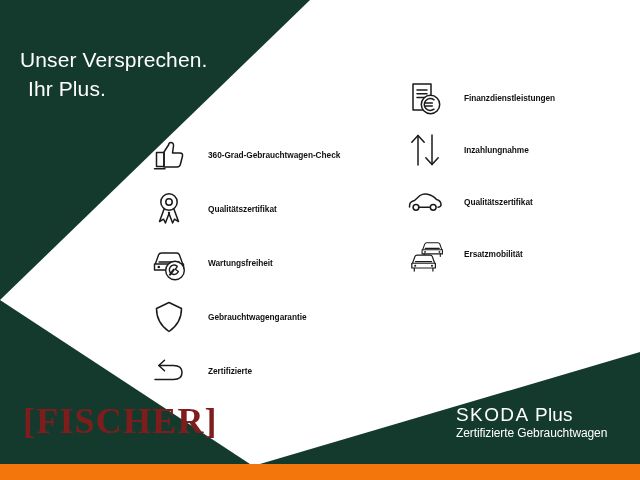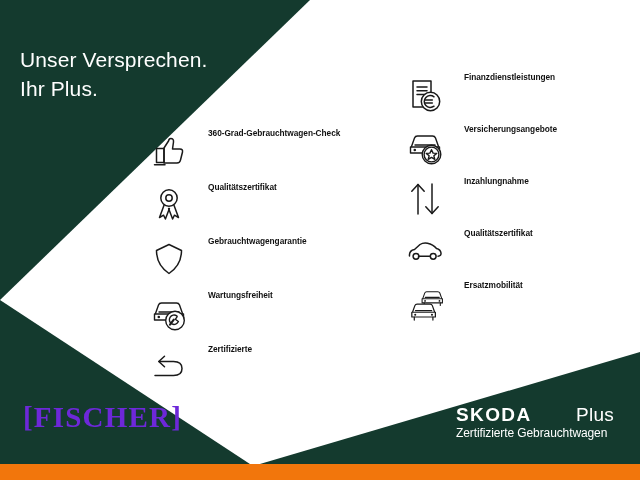--- a/index.html
+++ b/index.html
@@ -33,32 +33,32 @@
     position: absolute;
     left: 20px;
     top: 17px;
     color: #ffffff;
     font-size: 21px;
     font-weight: 400;
     line-height: 1.38;
     letter-spacing: 0.1px;
     white-space: pre-line;
   }
-  #headline .l2 { display: block; }
+  #headline .l2 { display: block; margin-left: 8px; }
 
   
   .col {
     position: absolute;
   }
   #col-left  { left: 146px; top: 128px; width: 230px; }
   #col-right { left: 402px; top: 72px;  width: 235px; }
 
   .feature {
     display: flex;
-    align-items: flex-start;
+    align-items: center;
     height: 52px;
     margin-bottom: 0px;
   }
   .feature .ico {
     width: 46px;
     min-width: 46px;
     height: 46px;
     display: flex;
     align-items: center;
     justify-content: center;
@@ -73,49 +73,48 @@
     white-space: nowrap;
   }
   #col-left .feature  { height: 54px; }
   #col-right .feature { height: 52px; }
 
   
   #dealer-logo {
     position: absolute;
     left: 23px;
     top: 403px;
-    color: #6d28d9;
+    color: #7f1d1d;
     font-family: "Liberation Serif", serif;
-    font-size: 29px;
+    font-size: 36px;
     font-weight: bold;
     letter-spacing: 1.2px;
     line-height: 1;
   }
 
   
   #brand {
     position: absolute;
     left: 456px;
     top: 405px;
     color: #ffffff;
     text-align: left;
   }
   #brand .brand-top {
     font-size: 19px;
     line-height: 1.08;
     white-space: nowrap;
   }
   #brand .brand-mark {
-    font-weight: bold;
+    font-weight: normal;
     letter-spacing: 1.4px;
   }
   #brand .brand-suffix {
     font-weight: 400;
     letter-spacing: 0.2px;
-    margin-left: 39px;
   }
   #brand .brand-sub {
     font-size: 12px;
     font-weight: 400;
     letter-spacing: -0.1px;
     line-height: 1.22;
     white-space: nowrap;
   }
 </style>
 </head>
@@ -151,29 +150,20 @@
     <div class="feature">
       <span class="ico">
         <svg viewBox="0 0 40 40" width="40" height="40" fill="none" stroke="#1A1A1A" stroke-width="1.5" stroke-linecap="round" stroke-linejoin="round">
           <circle cx="20" cy="13" r="8.2"></circle>
           <circle cx="20" cy="13" r="3.2"></circle>
           <path d="M15.2 19.8 L10.5 32.5 L14.6 30.2 L16.4 34 L20.4 23.5"></path>
           <path d="M24.8 19.8 L29.5 32.5 L25.4 30.2 L23.6 34 L19.6 23.5"></path>
         </svg>
       </span>
       <span class="lbl">Qualitätszertifikat</span>
-    </div>
-
-    <div class="feature">
-      <span class="ico">
-        <svg viewBox="0 0 40 40" width="40" height="40" fill="none" stroke="#1A1A1A" stroke-width="1.5" stroke-linecap="round" stroke-linejoin="round">
-          <path d="M20 5.5 L32.5 11.5 Q32.5 26 20 34.5 Q7.5 26 7.5 11.5 Z"></path>
-        </svg>
-      </span>
-      <span class="lbl">Gebrauchtwagengarantie</span>
     </div>
 
     <div class="feature">
       <span class="ico">
         <svg viewBox="0 0 40 40" width="40" height="40" fill="none" stroke="#1A1A1A" stroke-width="1.4" stroke-linecap="round" stroke-linejoin="round">
           <path d="M6.5 20.5 L9.5 12 Q10.2 10 12.5 10 L27.5 10 Q29.8 10 30.5 12 L33.5 20.5"></path>
           <path d="M5.5 21 L34.5 21 L34.5 27 L5.5 27 Z"></path>
           <line x1="10" y1="19" x2="30" y2="19"></line>
           <circle cx="9.8" cy="24" r="1.3" fill="#1A1A1A" stroke="none"></circle>
           <circle cx="30.2" cy="24" r="1.3" fill="#1A1A1A" stroke="none"></circle>
@@ -181,20 +171,29 @@
           <path d="M29.3 22.1 a4.7 4.7 0 1 0 1.6 5.6 l-3.1 -2.2 1.9 -2.6 z" transform="translate(-1.5,0.8)"></path>
           <path d="M24.8 26.6 L21 31.6" stroke-width="2.1"></path>
         </svg>
       </span>
       <span class="lbl">Wartungsfreiheit</span>
     </div>
 
     <div class="feature">
       <span class="ico">
         <svg viewBox="0 0 40 40" width="40" height="40" fill="none" stroke="#1A1A1A" stroke-width="1.5" stroke-linecap="round" stroke-linejoin="round">
+          <path d="M20 5.5 L32.5 11.5 Q32.5 26 20 34.5 Q7.5 26 7.5 11.5 Z"></path>
+        </svg>
+      </span>
+      <span class="lbl">Gebrauchtwagengarantie</span>
+    </div>
+
+    <div class="feature">
+      <span class="ico">
+        <svg viewBox="0 0 40 40" width="40" height="40" fill="none" stroke="#1A1A1A" stroke-width="1.5" stroke-linecap="round" stroke-linejoin="round">
           <path d="M6 28.5 L24.5 28.5 Q33 28.5 33 21.5 Q33 14.5 24.5 14.5 L10 14.5"></path>
           <polyline points="15.5,9.2 9.8,14.5 15.5,19.8"></polyline>
         </svg>
       </span>
       <span class="lbl">Zertifizierte</span>
     </div>
 
   </div>
 
   <div class="col" id="col-right">
@@ -208,35 +207,20 @@
           <line x1="12" y1="19.6" x2="22" y2="19.6"></line>
           <circle cx="25.5" cy="26.5" r="9.2" fill="#FFFFFF"></circle>
           <path d="M29 21.8 A6 6 0 1 0 29 31.2"></path>
           <line x1="20.3" y1="25" x2="27.3" y2="25"></line>
           <line x1="20.3" y1="28" x2="27.3" y2="28"></line>
         </svg>
       </span>
       <span class="lbl">Finanzdienstleistungen</span>
     </div>
 
-    <div class="feature">
-      <span class="ico">
-        <svg viewBox="0 0 40 40" width="40" height="40" fill="none" stroke="#1A1A1A" stroke-width="1.4" stroke-linecap="round" stroke-linejoin="round">
-          <path d="M6.5 19.5 L9.5 11 Q10.2 9 12.5 9 L27.5 9 Q29.8 9 30.5 11 L33.5 19.5"></path>
-          <path d="M5.5 20 L34.5 20 L34.5 26 L5.5 26 Z"></path>
-          <line x1="10" y1="18" x2="30" y2="18"></line>
-          <circle cx="9.8" cy="23" r="1.3" fill="#1A1A1A" stroke="none"></circle>
-          <circle cx="30.2" cy="23" r="1.3" fill="#1A1A1A" stroke="none"></circle>
-          <circle cx="26.5" cy="27.5" r="9.3" fill="#FFFFFF"></circle>
-          <circle cx="26.5" cy="27.5" r="7.4"></circle>
-          <polygon points="26.5,22.7 28.1,26.1 31.7,26.4 28.9,28.8 29.8,32.4 26.5,30.4 23.2,32.4 24.1,28.8 21.3,26.4 24.9,26.1"></polygon>
-        </svg>
-      </span>
-      <span class="lbl">Versicherungsangebote</span>
-    </div>
 
     <div class="feature">
       <span class="ico">
         <svg viewBox="0 0 40 40" width="40" height="40" fill="none" stroke="#1A1A1A" stroke-width="1.5" stroke-linecap="round" stroke-linejoin="round">
           <line x1="13" y1="35" x2="13" y2="5.5"></line>
           <polyline points="6.8,12.2 13,5.5 19.2,12.2"></polyline>
           <line x1="27" y1="5" x2="27" y2="34.5"></line>
           <polyline points="20.8,27.8 27,34.5 33.2,27.8"></polyline>
         </svg>
       </span>

